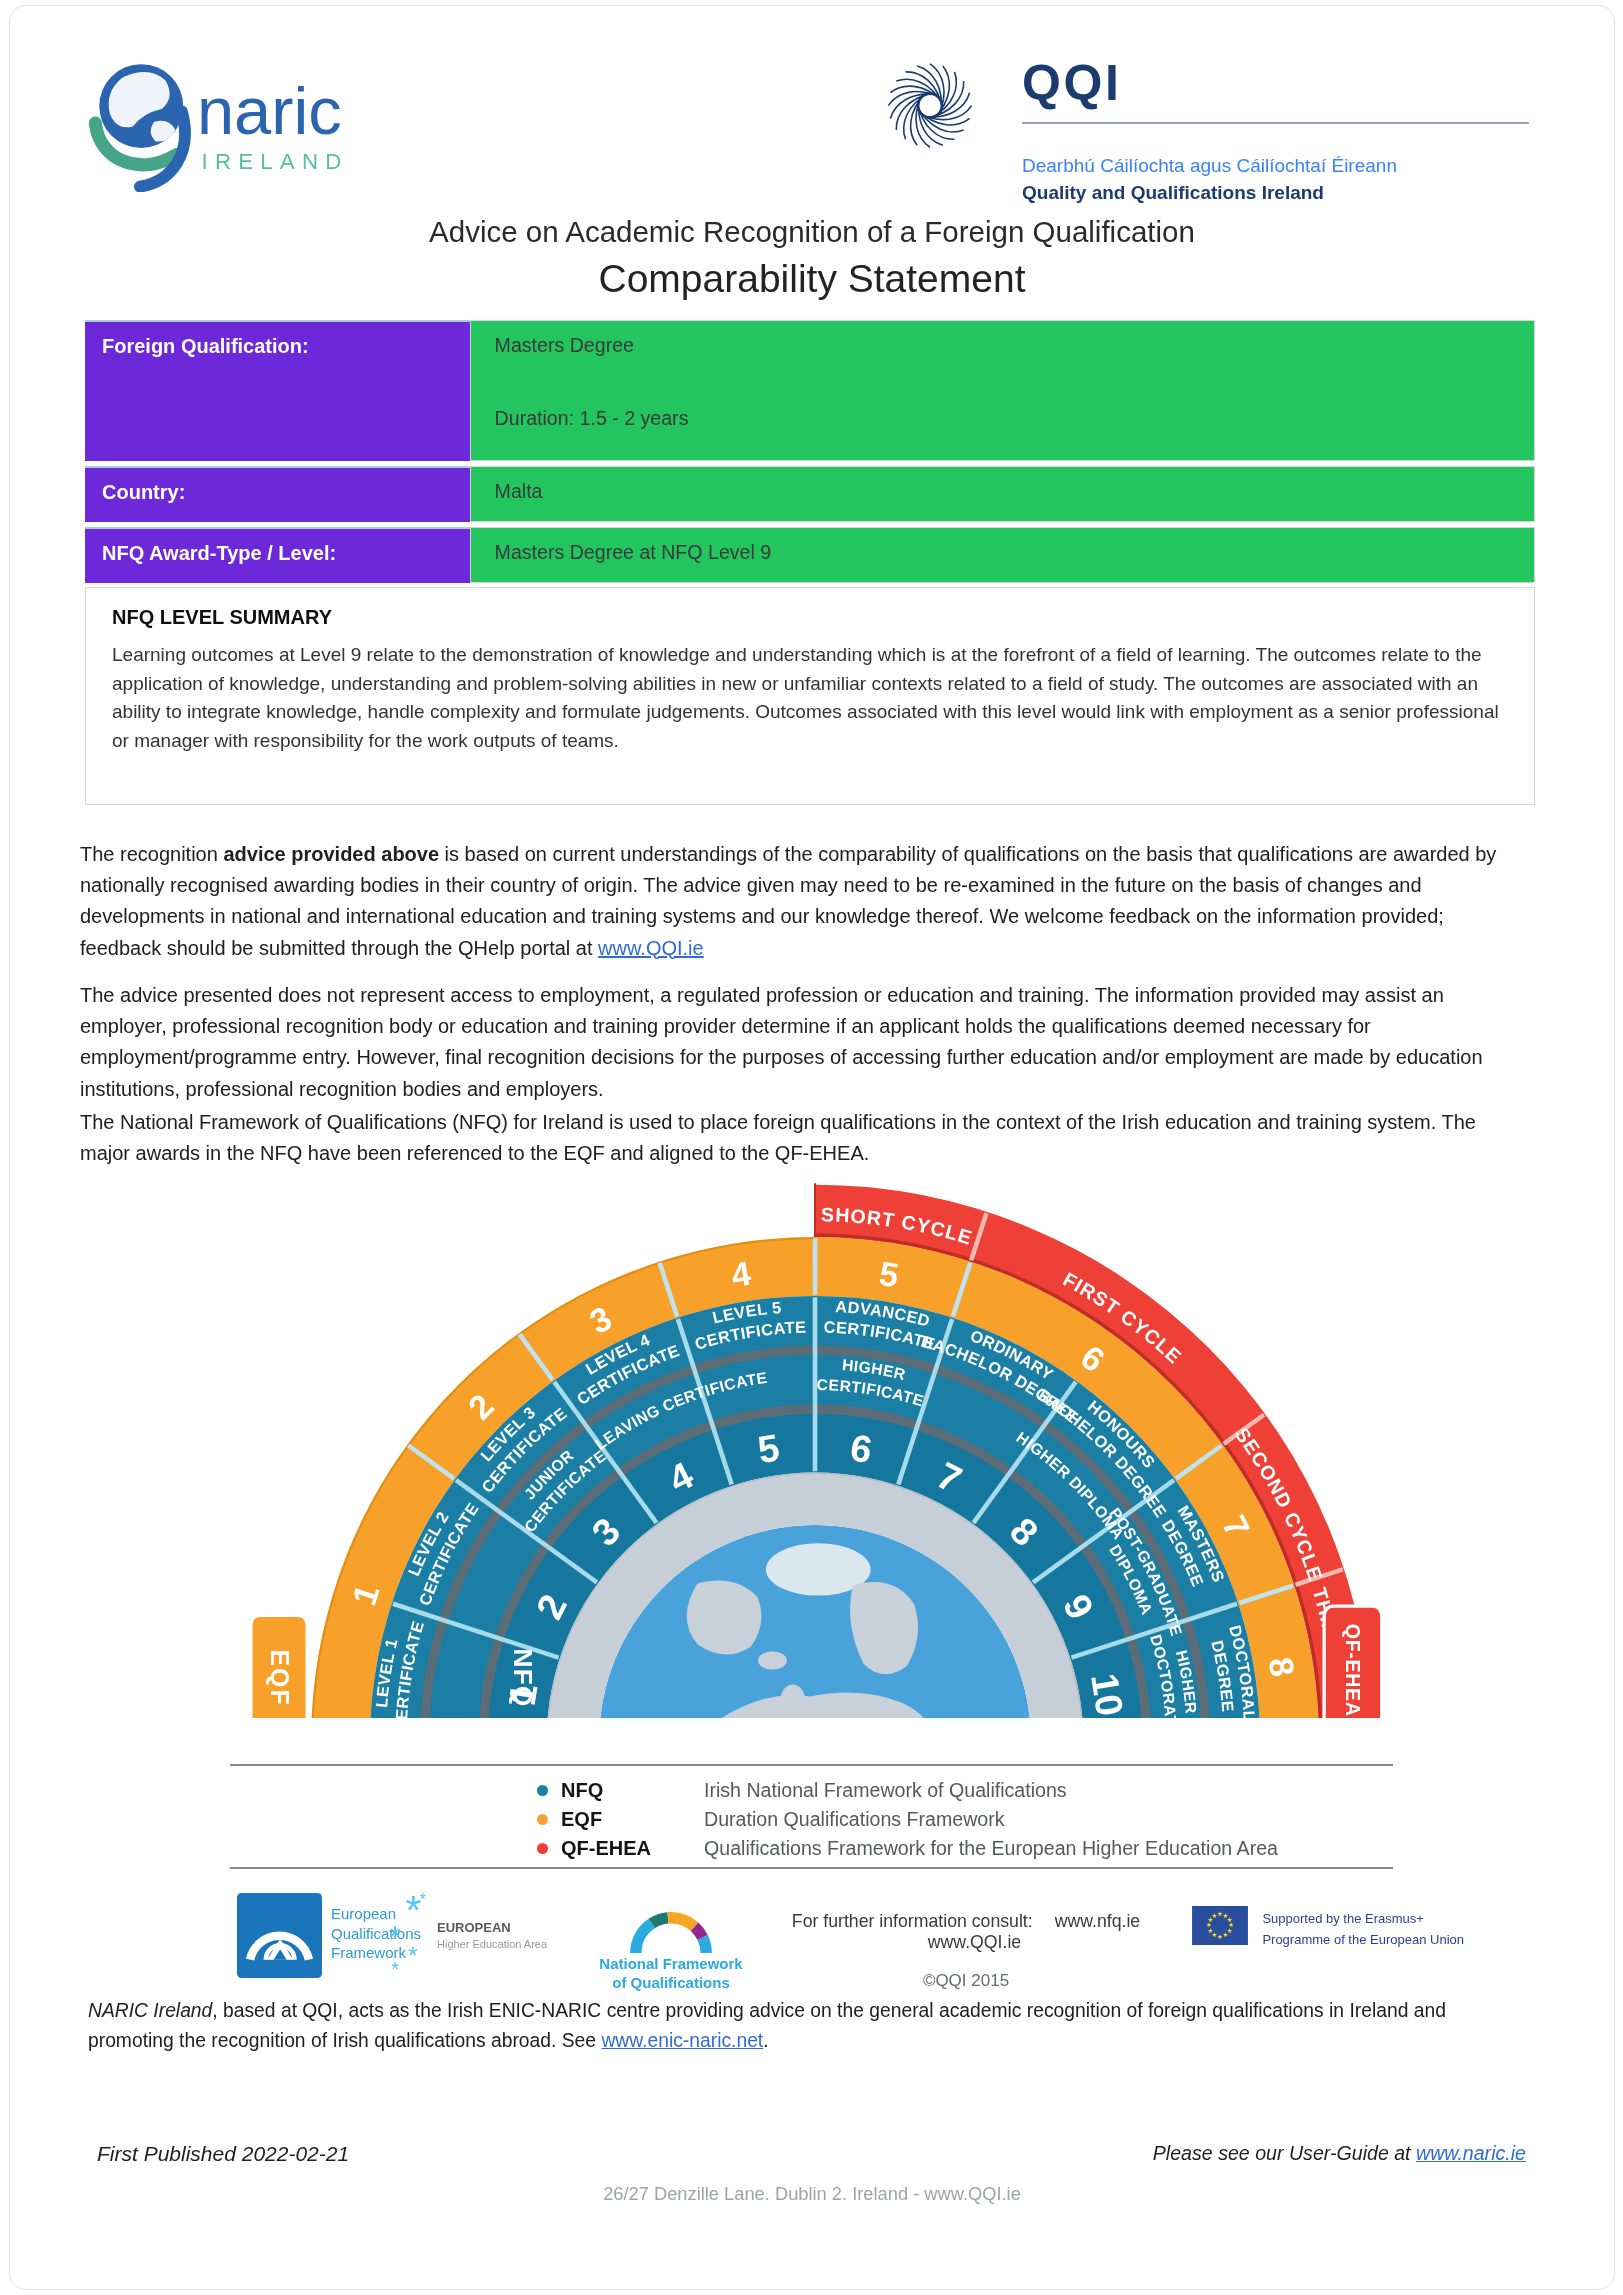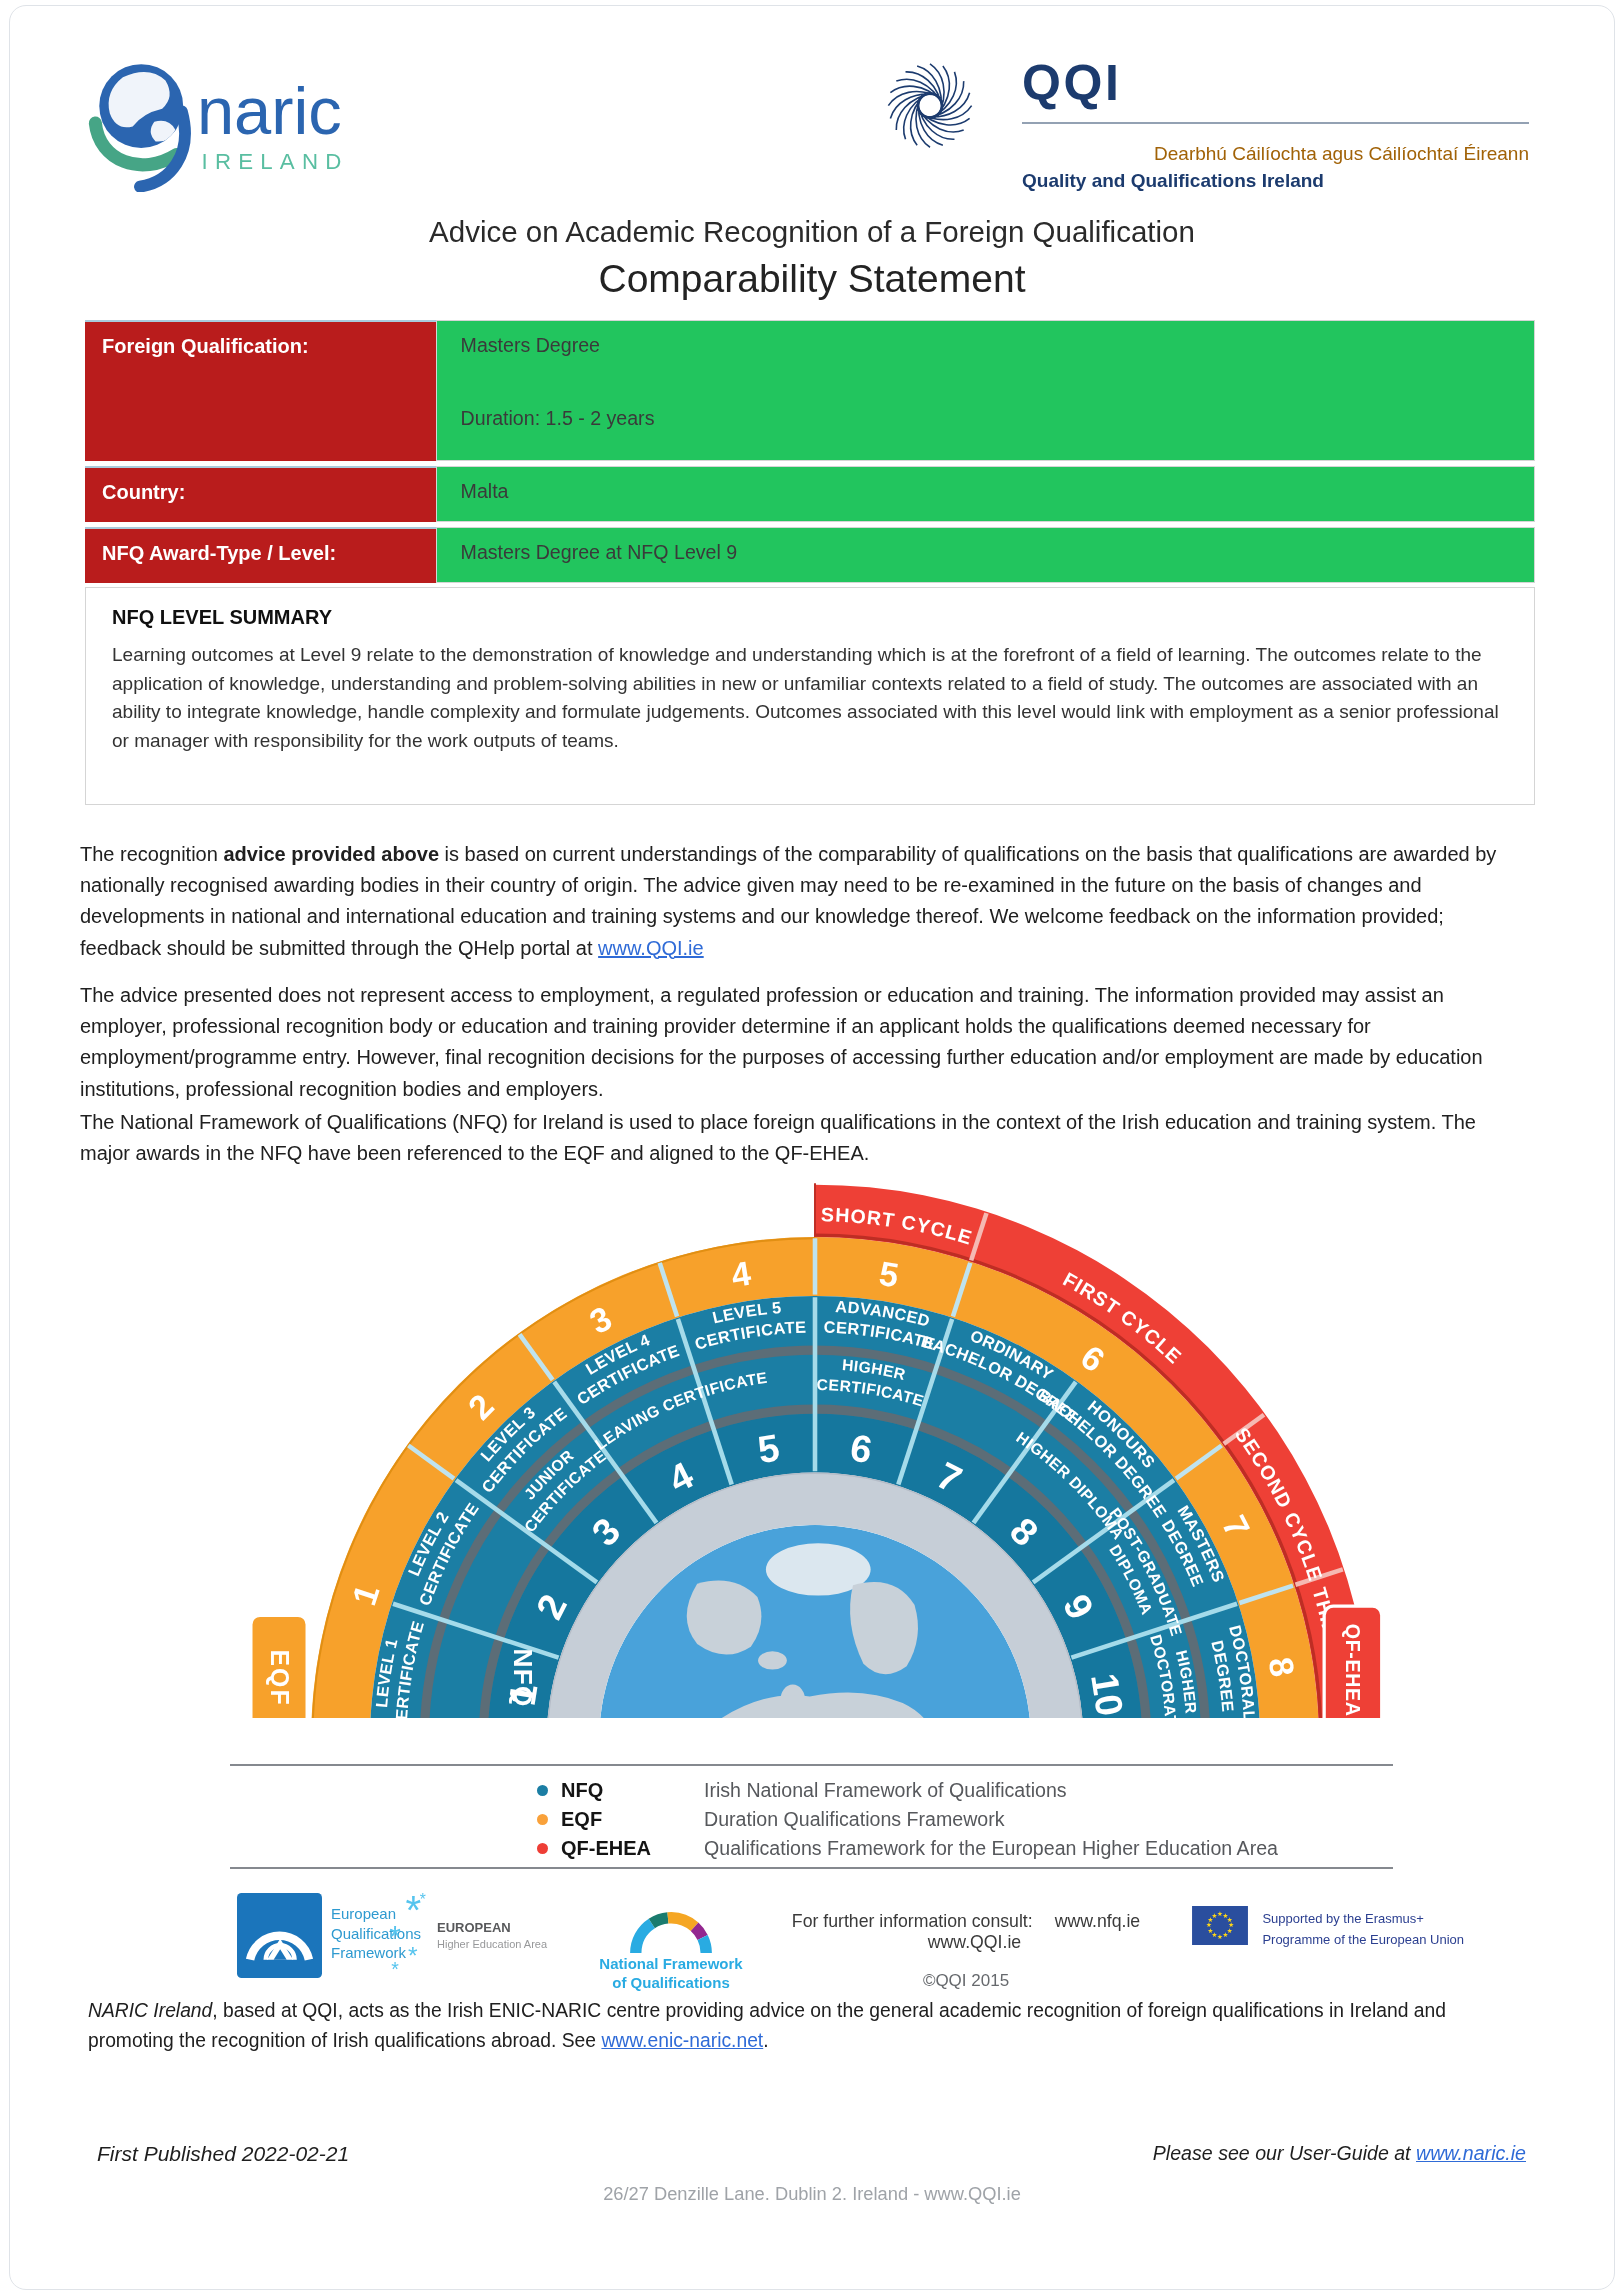--- a/index.html
+++ b/index.html
@@ -9,32 +9,32 @@
          border:1.3px solid #DFE3E8;border-radius:17px;pointer-events:none;}
   svg text{font-family:"Liberation Sans",sans-serif;}
 
   
   #naric-logo{position:absolute;left:77px;top:51px;}
   #qqi-logo{position:absolute;left:871px;top:43px;display:flex;}
   #qqi-swirl{width:118px;height:121px;}
   .qqi-text{margin-left:33px;padding-top:10.5px;}
   .qqi-acronym{font-size:50px;font-weight:700;color:#1C3B6E;letter-spacing:2.6px;}
   .qqi-rule{margin-top:10.5px;width:507px;height:2px;background:#93A1B3;}
-  .qqi-irish{margin-top:19px;font-size:19px;color:#a16207;text-align:right;}
+  .qqi-irish{margin-top:31px;font-size:19px;color:#3b82f6;}
   .qqi-english{margin-top:4.6px;font-size:19px;font-weight:700;color:#1C3B6E;}
 
   
   #title{position:absolute;left:0;right:0;top:215px;text-align:center;}
   .title-line1{font-size:29.5px;color:#2A2A2A;}
   .title-line2{font-size:39px;color:#232323;margin-top:7.9px;}
 
   
   #details{position:absolute;left:85px;top:320px;width:1450px;}
   .drow{display:flex;margin-bottom:5.2px;}
-  .dlabel{width:351px;background:#b91c1c;color:#fff;font-weight:700;font-size:20px;
+  .dlabel{width:385px;background:#6d28d9;color:#fff;font-weight:700;font-size:20px;
           padding:13px 0 0 17px;box-sizing:border-box;border-top:2.6px solid #A9CBDC;}
   .dvalue{flex:1;border:1.3px solid #D5D5D5;background:#22c55e;font-weight:400;font-size:19.6px;
           color:#3A3A3A;padding:13px 0 0 23.6px;box-sizing:border-box;position:relative;}
   .r1{height:141px}.r2{height:56px}.r3{height:56px}
   .duration{position:absolute;top:86px;left:23.6px;}
 
   
   #summary{position:absolute;left:85px;top:587px;width:1450px;height:218px;
            border:1.3px solid #D5D5D5;padding:18.3px 26px;box-sizing:border-box;}
   #summary h2{margin:0 0 11.8px 0;font-size:20px;color:#101010;}

